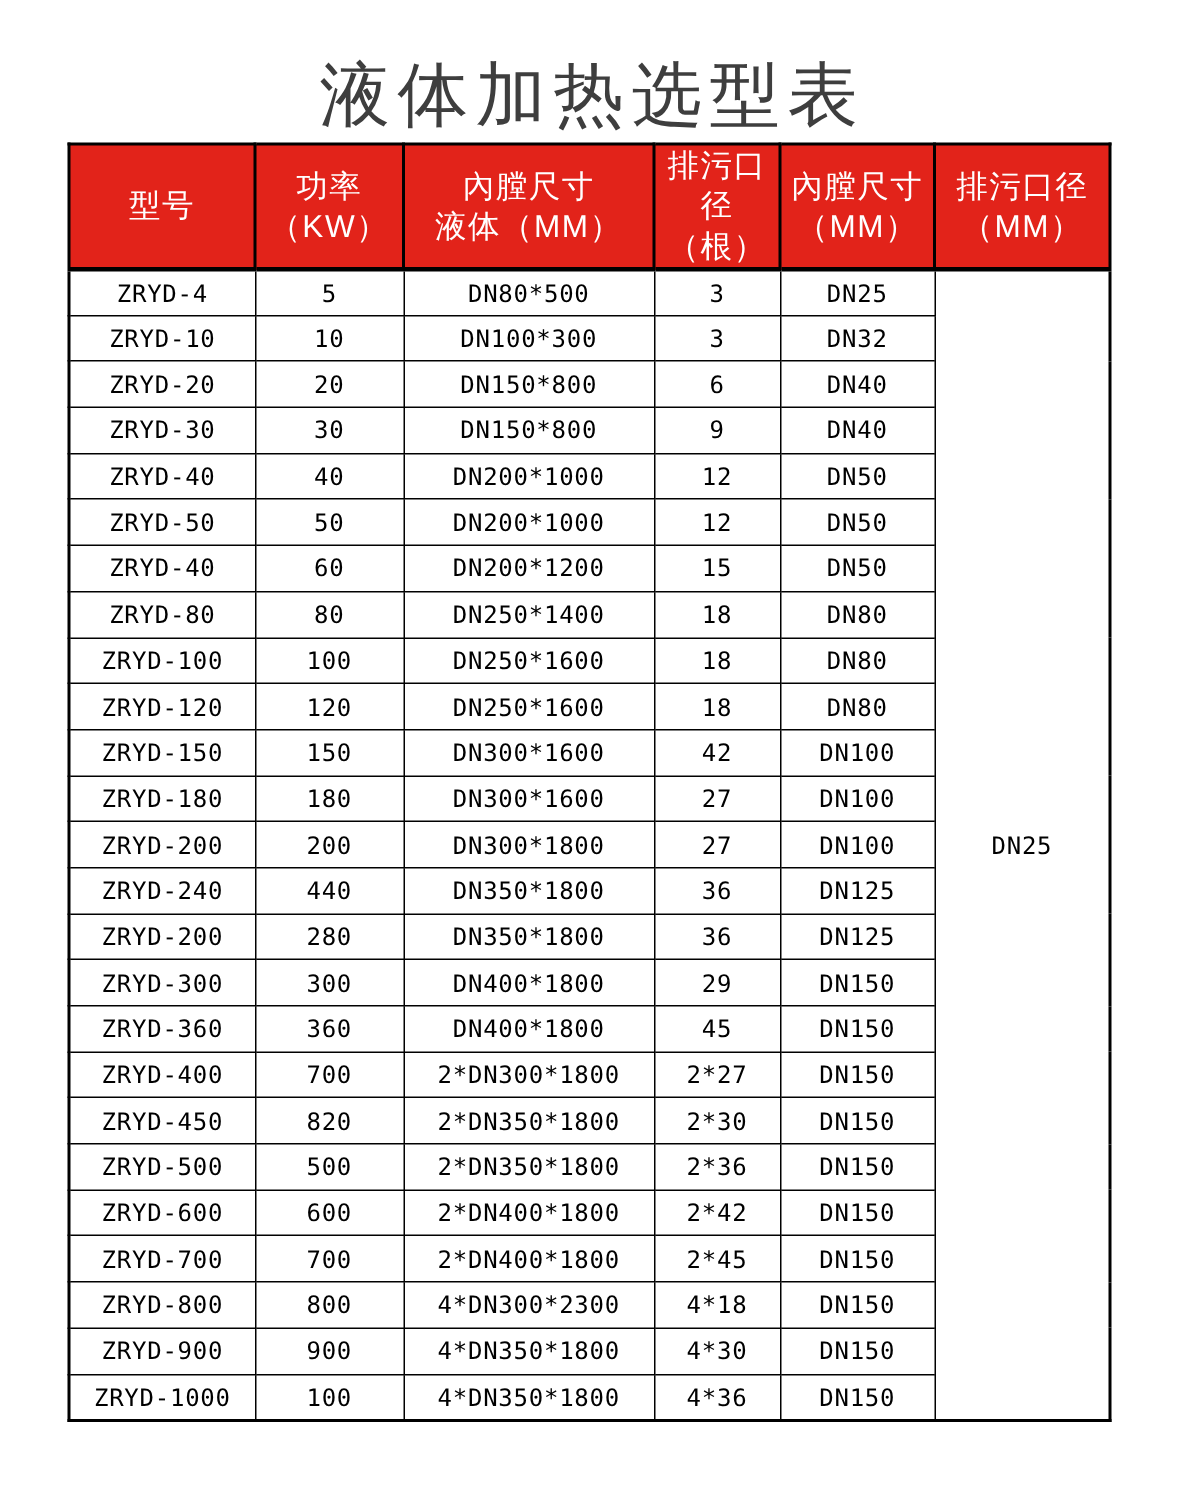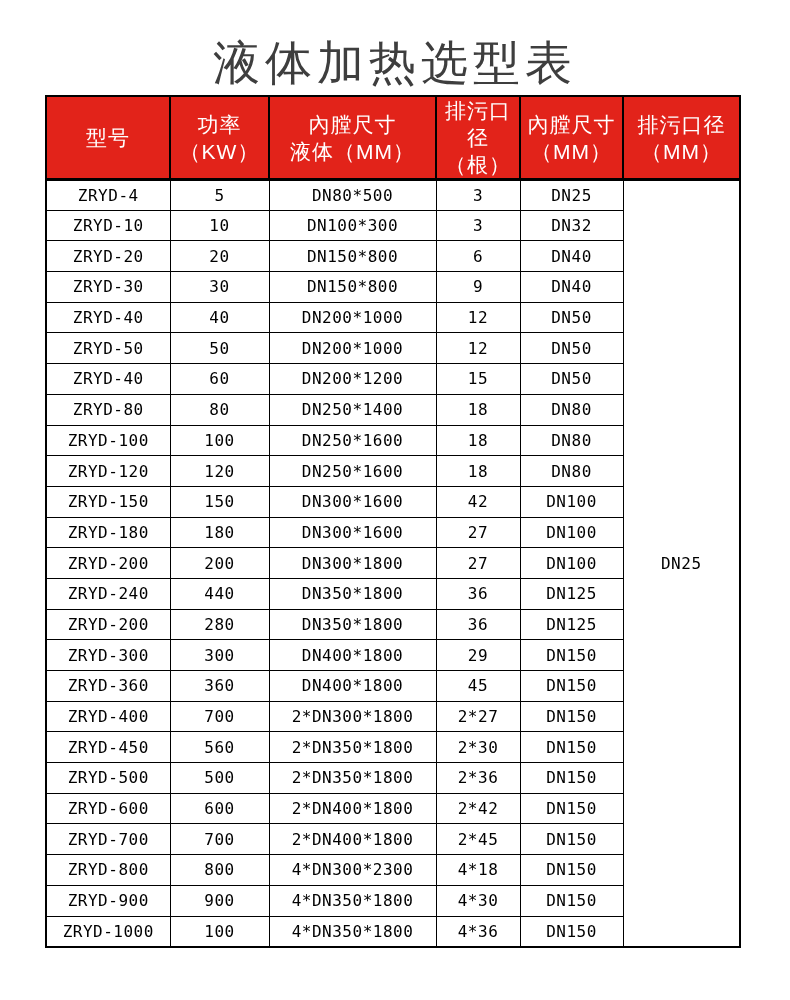--- a/index.html
+++ b/index.html
@@ -249,21 +249,21 @@
   </tr>
         <tr>
     <td>ZRYD-400</td>
     <td>700</td>
     <td>2*DN300*1800</td>
     <td>2*27</td>
     <td>DN150</td>
   </tr>
         <tr>
     <td>ZRYD-450</td>
-    <td>560</td>
+    <td>820</td>
     <td>2*DN350*1800</td>
     <td>2*30</td>
     <td>DN150</td>
   </tr>
         <tr>
     <td>ZRYD-500</td>
     <td>500</td>
     <td>2*DN350*1800</td>
     <td>2*36</td>
     <td>DN150</td>

